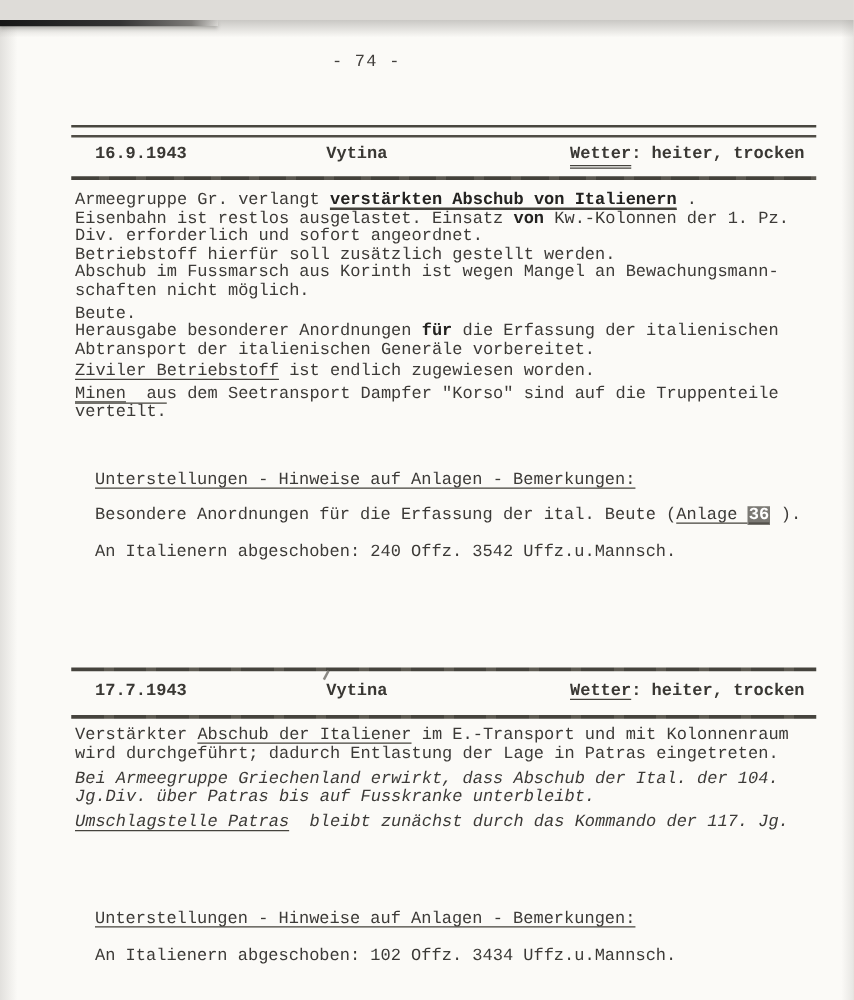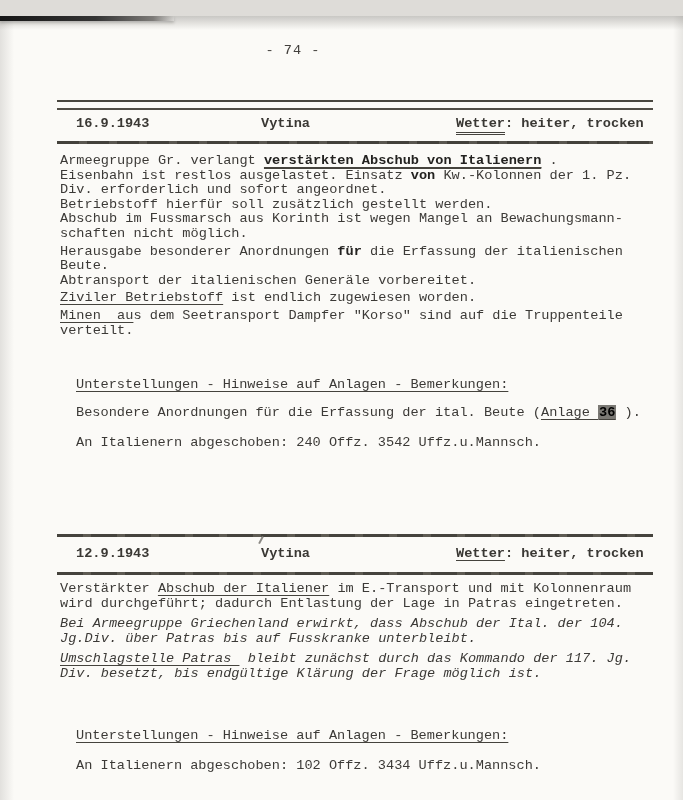--- a/index.html
+++ b/index.html
@@ -30,21 +30,21 @@
   .wu{border-bottom:3px double #45433e;padding-bottom:1px;}
   .body{position:absolute;left:60px;width:600px;}
   .line{white-space:pre;}
   .para + .para{margin-top:3px;}
   .body2 .para + .para{margin-top:5px;font-style:italic;}
   .abs-line{position:absolute;left:76px;white-space:pre;}
   .u{text-decoration:underline;text-underline-offset:3px;text-decoration-thickness:1.4px;text-decoration-color:#45433d;}
   .o{text-decoration:overline;text-decoration-thickness:1.4px;text-decoration-color:#45433d;}
   .b{font-weight:700;color:#232220;}
   .u.b{text-decoration-thickness:1.6px;}
-  .hl{background:#7b7974;color:#000000;font-weight:700;padding:0 1px;}
+  .hl{background:#7b7974;color:#ffffff;font-weight:700;padding:0 1px;}
   .caret-mark{position:absolute;top:520px;left:260px;width:1.5px;height:8px;background:#8b8984;transform:rotate(28deg);}
 </style>
 </head>
 <body>
 
 <div class="page">
 
   <div class="scan-bar"></div>
 
   <div class="page-number">- 74 -</div>
@@ -62,59 +62,58 @@
   <div class="body body1" style="top:138px;line-height:14.6px">
       <div class="para">
         <div class="line"><span>Armeegruppe Gr. verlangt </span><span class="u b">verstärkten Abschub von Italienern</span><span> .</span></div>
         <div class="line"><span>Eisenbahn ist restlos ausgelastet. Einsatz </span><span class="b">von</span><span> Kw.-</span><span class="o">Kolonnen</span><span> der 1. Pz.</span></div>
         <div class="line"><span>Div. erforderlich und sofort angeordnet.</span></div>
         <div class="line"><span>Betriebstoff hierfür soll zusätzlich gestellt werden.</span></div>
         <div class="line"><span>Abschub im Fussmarsch aus Korinth ist wegen Mangel an Bewachungsmann-</span></div>
         <div class="line"><span>schaften nicht möglich.</span></div>
       </div>
       <div class="para">
+        <div class="line"><span>Beute.</span></div>
         <div class="line"><span>Herausgabe besonderer Anordnungen </span><span class="b">für</span><span> die Erfassung der italienischen</span></div>
-        <div class="line"><span>Beute.</span></div>
         <div class="line"><span>Abtransport der italienischen Generäle vorbereitet.</span></div>
       </div>
       <div class="para">
         <div class="line"><span class="u">Ziviler Betriebstoff</span><span> ist endlich zugewiesen worden.</span></div>
       </div>
       <div class="para">
         <div class="line"><span class="u">Minen</span><span>  aus dem Seetransport Dampfer "Korso" sind auf die Truppenteile</span></div>
         <div class="line"><span class="o">verteilt.</span></div>
       </div>
     </div>
 
   <div class="abs-line" style="top:361px"><span class="u">Unterstellungen - Hinweise auf Anlagen - Bemerkungen:</span></div>
   <div class="abs-line" style="top:389px"><span>Besondere Anordnungen für die Erfassung der ital. Beute (</span><span class="u">Anlage </span><span class="u hl">36</span><span> ).</span></div>
   <div class="abs-line" style="top:419px"><span>An Italienern abgeschoben: 240 Offz. 3542 Uffz.u.Mannsch.</span></div>
 
   <div class="rule rule-single" style="top:518px"></div>
   <div class="caret-mark"></div>
 
   <div class="date-row" style="top:530px">
-    <span class="d-date">12.9.1943</span>
+    <span class="d-date">17.7.1943</span>
     <span class="d-loc">Vytina</span>
     <span class="d-weather"><span class="u">Wetter</span><span>: heiter, trocken</span></span>
   </div>
 
   <div class="rule rule-single" style="top:556px"></div>
 
   <div class="body body2" style="top:565px;line-height:15px">
       <div class="para">
         <div class="line"><span>Verstärkter </span><span class="u">Abschub der Italiener</span><span> im E.-Transport und mit Kolonnenraum</span></div>
         <div class="line"><span>wird durchgeführt; dadurch Entlastung der Lage in Patras eingetreten.</span></div>
       </div>
       <div class="para">
         <div class="line"><span>Bei Armeegruppe Griechenland erwirkt, dass Abschub der Ital. der 104.</span></div>
         <div class="line"><span>Jg.Div. über Patras bis auf Fusskranke unterbleibt.</span></div>
       </div>
       <div class="para">
         <div class="line"><span class="u">Umschlagstelle Patras</span><span>  bleibt zunächst durch das Kommando der 117. Jg.</span></div>
-        <div class="line"><span class="o">Div. besetzt, bis endg</span><span>ültige Klärung der Frage möglich ist.</span></div>
       </div>
     </div>
 
   <div class="abs-line" style="top:712px"><span class="u">Unterstellungen - Hinweise auf Anlagen - Bemerkungen:</span></div>
   <div class="abs-line" style="top:742px"><span>An Italienern abgeschoben: 102 Offz. 3434 Uffz.u.Mannsch.</span></div>
 
 </div>
 
 </body></html>

